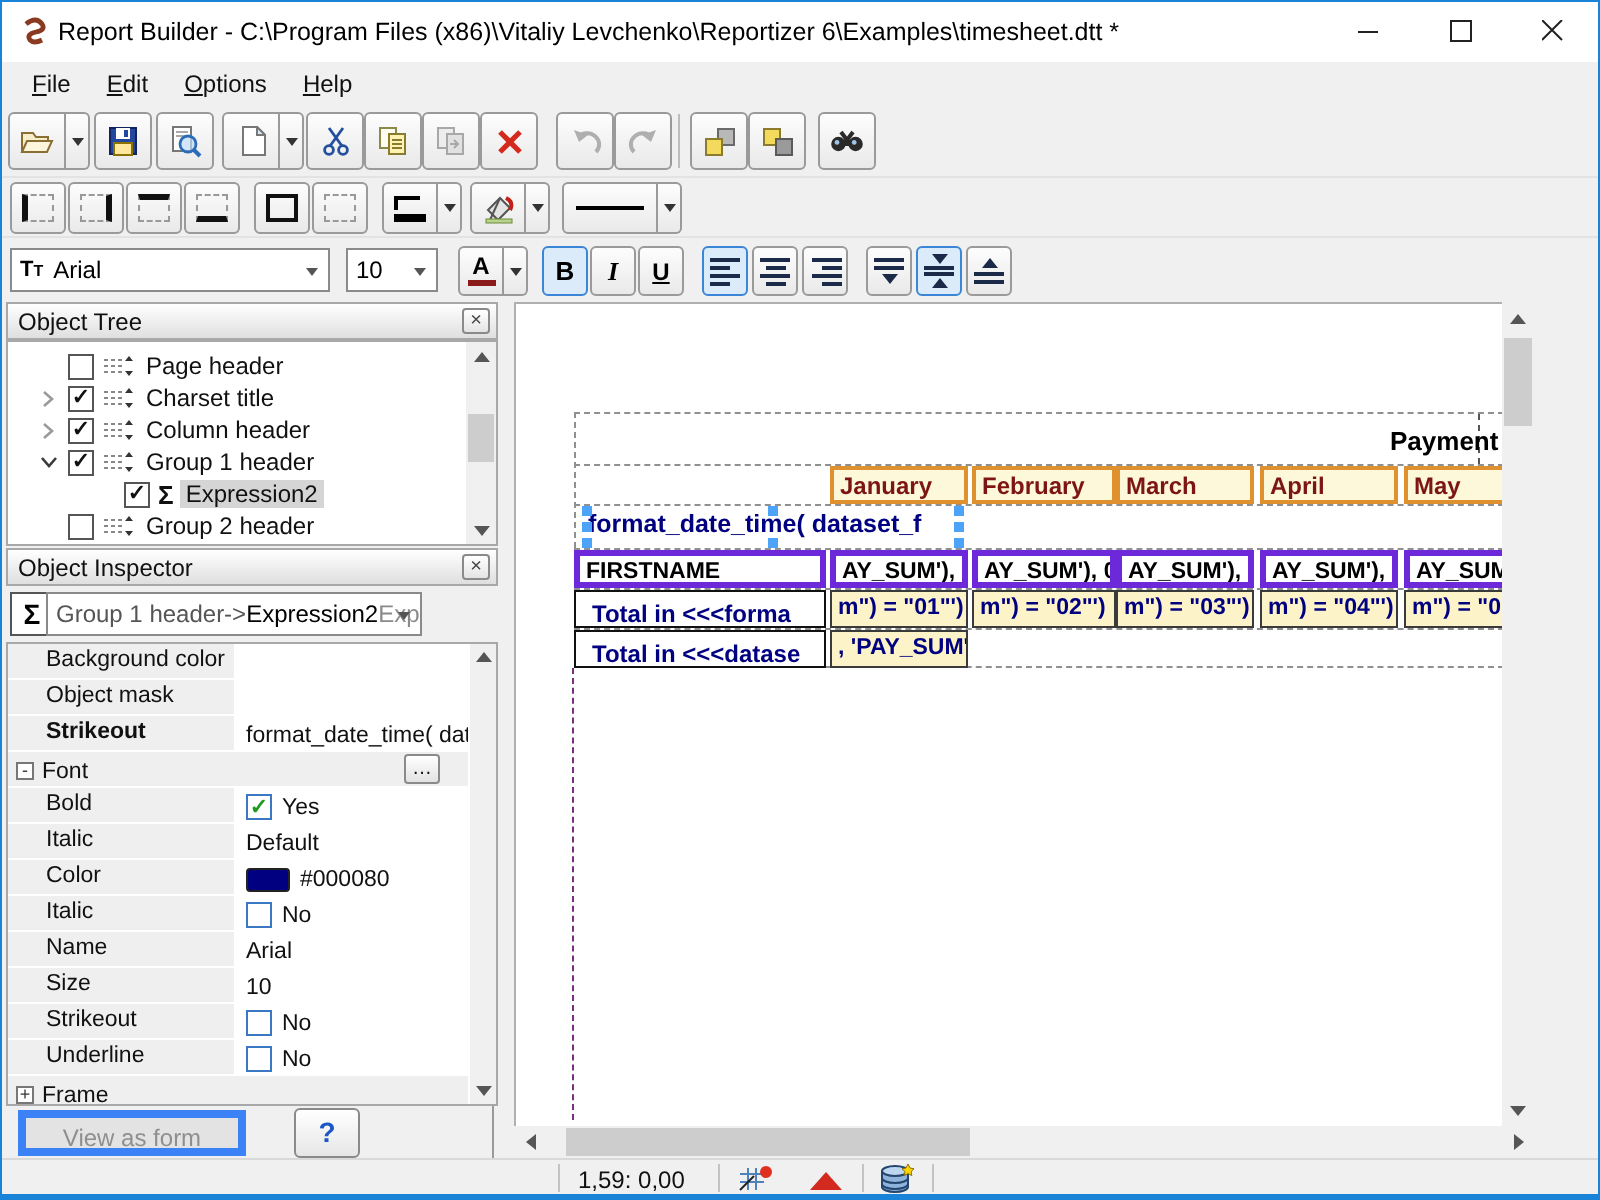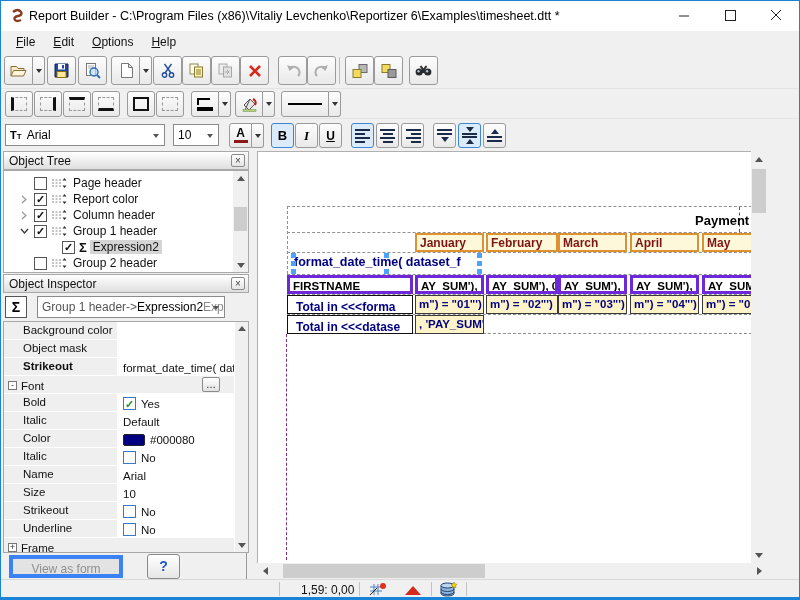--- a/index.html
+++ b/index.html
@@ -434,21 +434,21 @@
           </svg>
         </div>
         <div class="cb" style="margin-left: 4px;">✓</div>
         <div style="margin-left: 4px; display: flex; align-items: center;">
           <svg width="16" height="12" viewBox="0 0 16 12">
             <path d="M1 3 h10 M1 6 h10 M1 9 h10" stroke="#888" stroke-dasharray="2,1.5"></path>
             <path d="M13.5 1 l2 2.5 h-4 Z" fill="#333"></path>
             <path d="M13.5 11 l2 -2.5 h-4 Z" fill="#333"></path>
           </svg>
         </div>
-        <div class="tree-lbl">Report color</div>
+        <div class="tree-lbl">Charset title</div>
       </div>
       <div class="tree-row" style="top: 36px; left: 14px;">
         <div style="width: 12px; height: 12px; display: flex; align-items: center; justify-content: center;">
           <svg width="8" height="9">
             <path d="M2 1 L6 4.5 L2 8" fill="none" stroke="#9a9a9a" stroke-width="1.3"></path>
           </svg>
         </div>
         <div class="cb" style="margin-left: 4px;">✓</div>
         <div style="margin-left: 4px; display: flex; align-items: center;">
           <svg width="16" height="12" viewBox="0 0 16 12">
@@ -505,21 +505,21 @@
         <div class="tri down"></div>
       </div>
   </div>
 </div>
 
 <div class="abs panel-hd" style="left:2px;top:273px;width:246px;height:19px">
   <span>Object Inspector</span>
   <div class="panel-x">×</div>
 </div>
 <div class="abs" style="left:4px;top:295px;width:22px;height:22px;border:1px solid #555;background:#fff;text-align:center;line-height:20px;font-weight:bold;font-size:14px">Σ</div>
-<div class="combo" style="left:36px;top:295px;width:188px;height:22px">
+<div class="combo" style="left:22px;top:295px;width:188px;height:22px">
   <span style="color:#555">Group 1 header-&gt;</span>
     <span>Expression2</span>
     <span style="color:#8a8a8a"> Expressio</span>
   <span class="chev-dn"></span>
 </div>
 <div class="abs panel-body" style="left:2px;top:320px;width:246px;height:232px">
   <div id="insp-grid" class="abs" style="left:0;top:0;width:230px;height:230px">
       <div class="insp-row" style="top: 0px; border-bottom: 1px solid rgb(255, 255, 255);">
         <div class="insp-gutter"></div>
         <div class="insp-lbl">Background color</div>
@@ -689,21 +689,21 @@
   <div class="thumb" style="left:26px;top:1px;width:202px;height:14px"></div>
   <div class="sb-btn" style="right:0;top:0;width:16px;height:16px">
       <div class="tri right"></div>
     </div>
 </div>
 
 <div id="palette" class="abs" style="left:766px;top:150px;width:32px;height:428px"></div>
 
 <div id="statusbar" class="abs">
   <div class="st-sep" style="left:278px"></div>
-  <span class="abs" style="left:300px;top:3px">1,59:  0,00</span>
+  <span class="abs" style="left:288px;top:3px">1,59:  0,00</span>
   <div class="st-sep" style="left:358px"></div>
   <span class="abs" style="left:368px;top:2px">
     <svg width="18" height="15" viewBox="0 0 18 15">
         <path d="M5 2 v11 M1 5 h12 M9 2 v11 M1 9 h12" stroke="#4f81bd" fill="none"></path>
         <path d="M1 13 L8 6" stroke="#222"></path>
         <circle cx="14" cy="4" r="3" fill="#e03020"></circle>
       </svg>
   </span>
   <span class="abs" style="left:404px;top:6px;width:0;height:0;border-left:8px solid transparent;border-right:8px solid transparent;border-bottom:9px solid #d22a1e"></span>
   <div class="st-sep" style="left:430px"></div>

